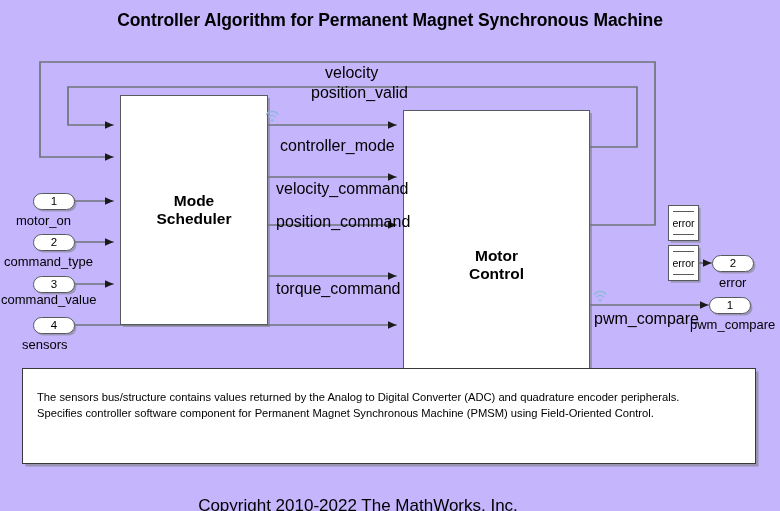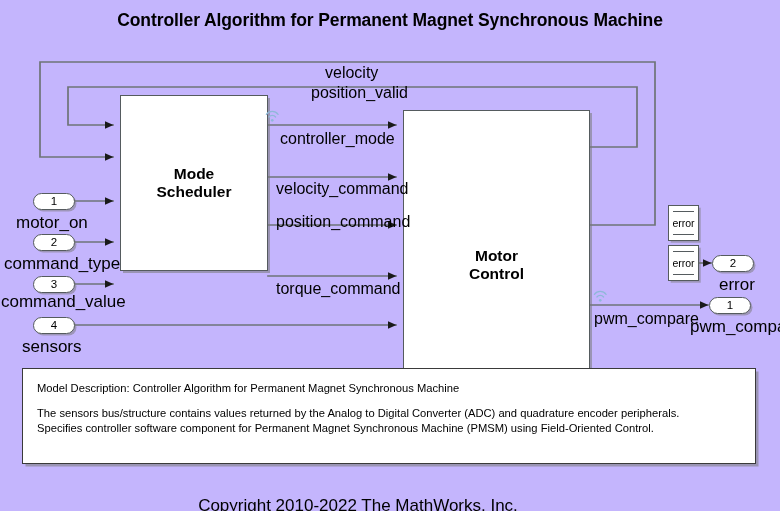--- a/index.html
+++ b/index.html
@@ -102,21 +102,21 @@
     align-items: center;
     justify-content: center;
   }
   .port .port-num {
     font-size: 11.5px;
     color: #000;
     line-height: 1;
   }
   .port-label {
     position: absolute;
-    font-size: 17px;
+    font-size: 13px;
     color: #000;
     white-space: nowrap;
     line-height: 1;
   }
 
   
   .sig-label {
     position: absolute;
     font-size: 16px;
     color: #000;
@@ -190,21 +190,21 @@
       <path d="M 268,225 L 396,225" marker-end="url(#arw)"></path>
       <path d="M 268,276 L 396,276" marker-end="url(#arw)"></path>
 
       <path d="M 590,305 L 708,305" marker-end="url(#arw)"></path>
 
       <path d="M 698,263 L 711,263" marker-end="url(#arw)"></path>
 
     </g>
   </svg>
 
-  <div class="subsystem" style="left:120px; top:95px; width:148px; height:176px;">
+  <div class="subsystem" style="left:120px; top:95px; width:148px; height:230px;">
     <span class="blk-label">Mode
 Scheduler</span>
   </div>
 
   <div class="subsystem" style="left:403px; top:110px; width:187px; height:310px;">
     <span class="blk-label">Motor
 Control</span>
   </div>
 
   <div class="goto-block" style="left:668px; top:205px; width:31px; height:36px;">
@@ -246,21 +246,21 @@
 
   <div class="port" style="left:709px; top:297px;">
     <span class="port-num">1</span>
   </div>
   <div class="port-label" style="left:690px; top:318px;">pwm_compare</div>
 
   <div class="sig-label" style="left:325px; top:65px;">velocity</div>
 
   <div class="sig-label" style="left:311px; top:85px;">position_valid</div>
 
-  <div class="sig-label" style="left:280px; top:131px;">controller_mode</div>
+  <div class="sig-label" style="left:280px; top:138px;">controller_mode</div>
 
   <div class="sig-label" style="left:276px; top:181px;">velocity_command</div>
 
   <div class="sig-label" style="left:276px; top:214px;">position_command</div>
 
   <div class="sig-label" style="left:276px; top:281px;">torque_command</div>
 
   <div class="sig-label" style="left:594px; top:311px;">pwm_compare</div>
 
   <div class="wifi-badge" style="left:265px; top:109px;">
@@ -273,21 +273,20 @@
 
   <div class="wifi-badge" style="left:593px; top:289px;">
     <svg viewBox="0 0 15 13" xmlns="http://www.w3.org/2000/svg">
       <path d="M1.4 4.4 A7.2 7.2 0 0 1 13.1 4.4" fill="none" stroke="#8fb8d8" stroke-width="1.25" stroke-linecap="round"></path>
       <path d="M3.9 7.0 A4.2 4.2 0 0 1 10.6 7.0" fill="none" stroke="#8fb8d8" stroke-width="1.25" stroke-linecap="round"></path>
       <circle cx="7.25" cy="10.3" r="1.35" fill="#8fb8d8"></circle>
     </svg>
   </div>
 
   <div class="desc-box" style="left:22px; top:368px; width:734px; height:96px;">
-    <div class="desc-line">Model Description: Controller Algorithm for Permanent Magnet Synchronous Machine</div>
     <div class="desc-gap"></div>
     <div class="desc-line">The sensors bus/structure contains values returned by the Analog to Digital Converter (ADC) and quadrature encoder peripherals.</div>
     <div class="desc-line">Specifies controller software component for Permanent Magnet Synchronous Machine (PMSM) using Field-Oriented Control.</div>
   </div>
 
   <div class="copyright">Copyright 2010-2022 The MathWorks, Inc.</div>
 
 </div>
 
 </body></html>

